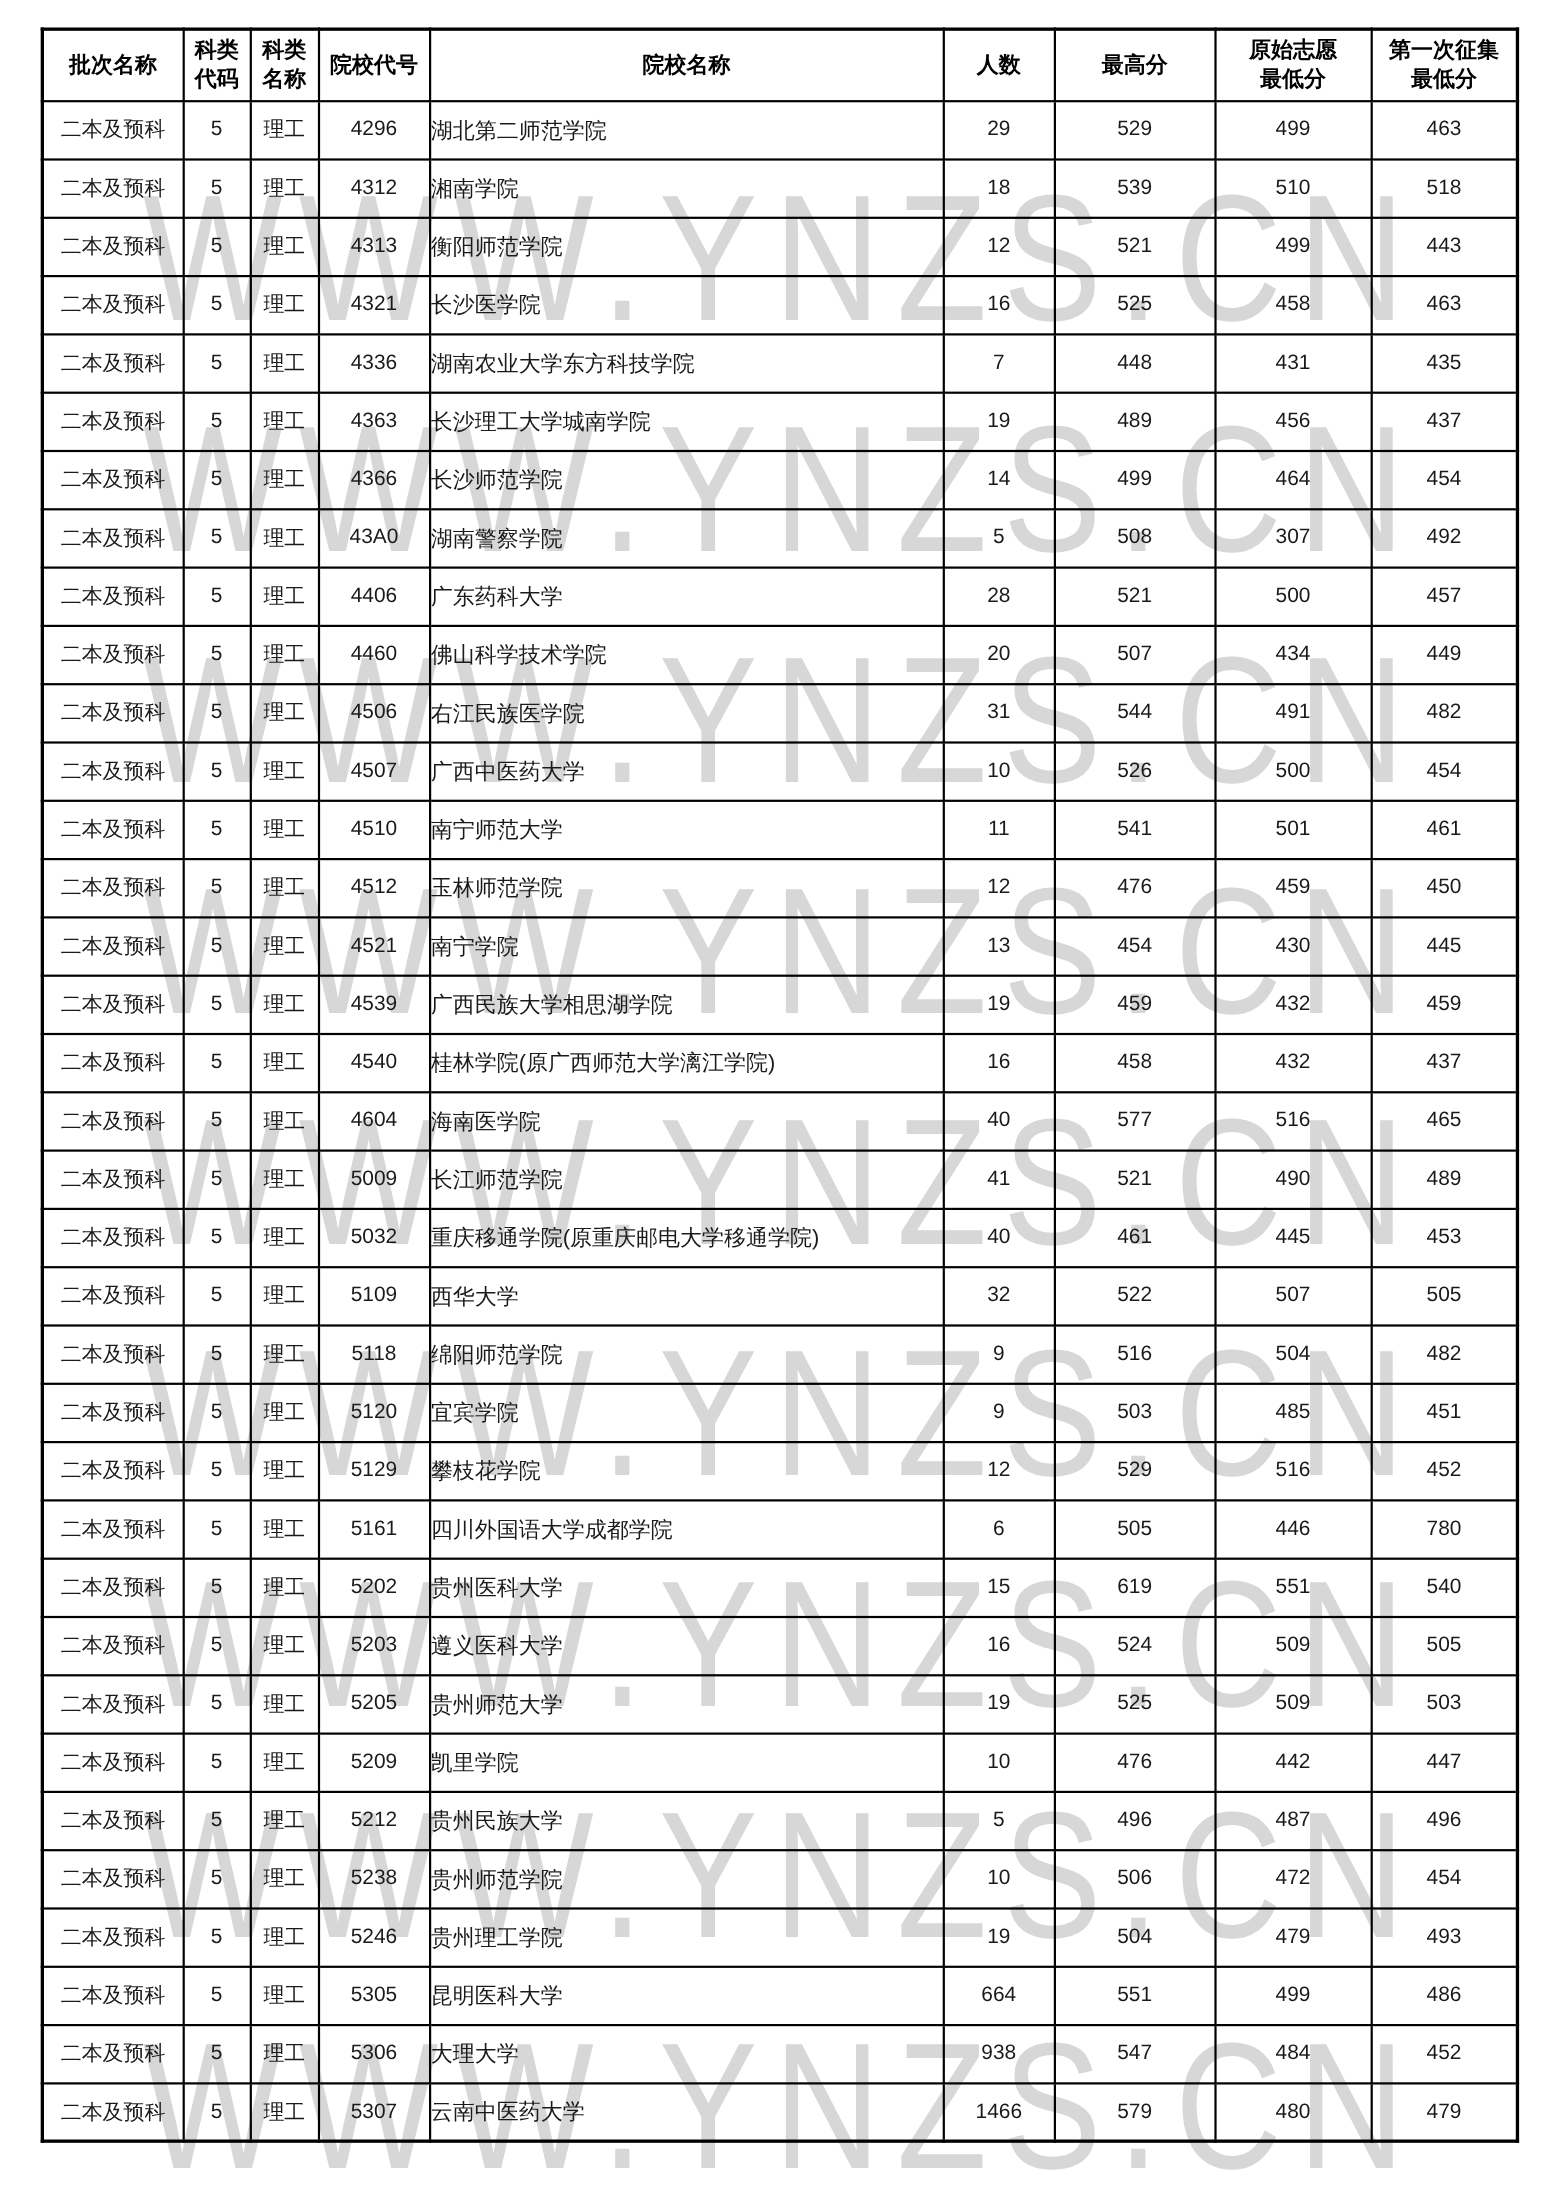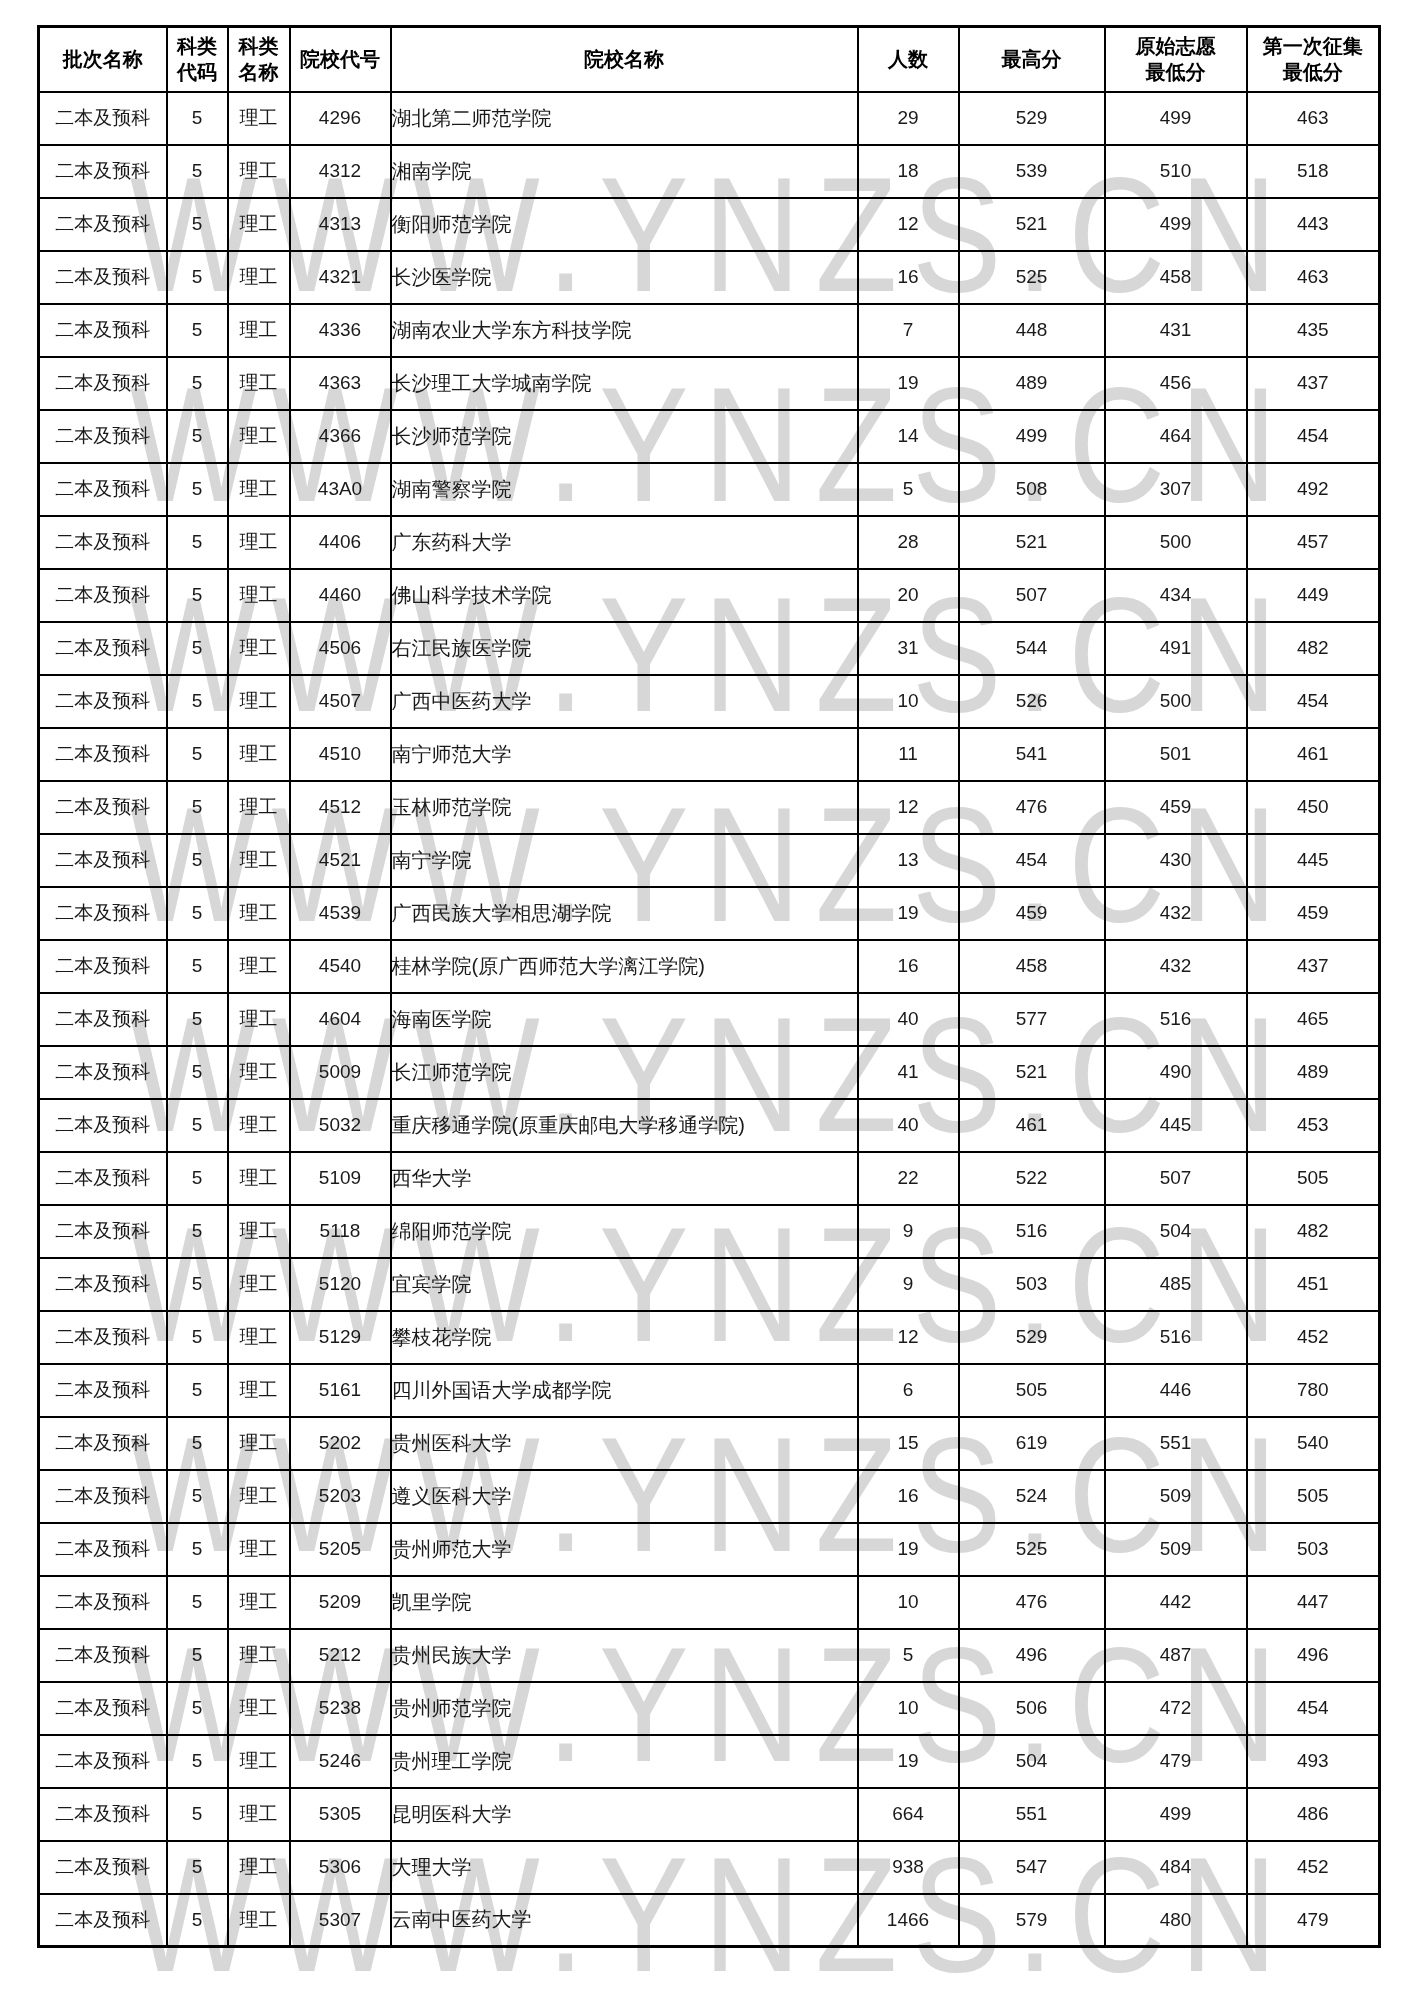--- a/index.html
+++ b/index.html
@@ -339,21 +339,21 @@
           <td class="col-max">461</td>
           <td class="col-orig_min">445</td>
           <td class="col-first_min">453</td>
         </tr>
         <tr>
           <td class="col-batch">二本及预科</td>
           <td class="col-sub_code">5</td>
           <td class="col-sub_name">理工</td>
           <td class="col-col_code">5109</td>
           <td class="col-col_name">西华大学</td>
-          <td class="col-count">22</td>
+          <td class="col-count">32</td>
           <td class="col-max">522</td>
           <td class="col-orig_min">507</td>
           <td class="col-first_min">505</td>
         </tr>
         <tr>
           <td class="col-batch">二本及预科</td>
           <td class="col-sub_code">5</td>
           <td class="col-sub_name">理工</td>
           <td class="col-col_code">5118</td>
           <td class="col-col_name">绵阳师范学院</td>

